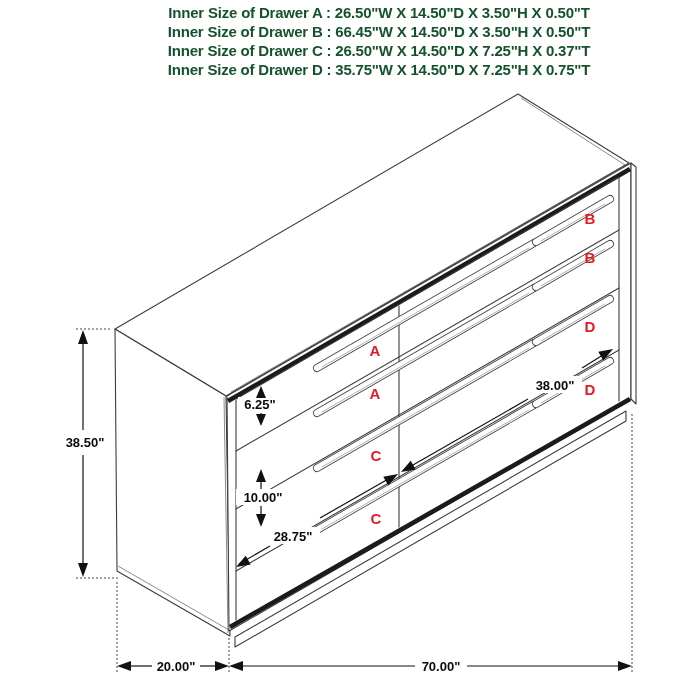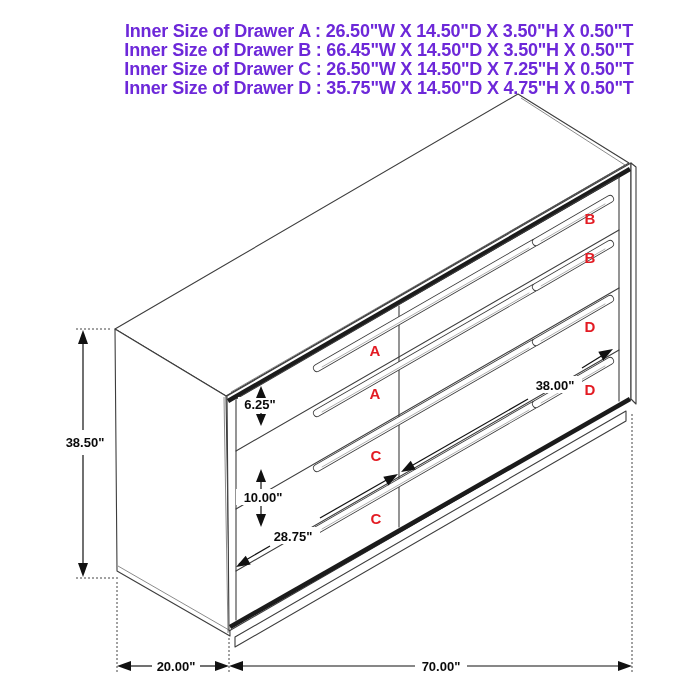--- a/index.html
+++ b/index.html
@@ -1,20 +1,20 @@
 <!DOCTYPE html>
 <html><head>
 <meta charset="utf-8">
 <style>
   html,body{margin:0;padding:0;background:#ffffff;}
   .page{position:relative;width:700px;height:700px;background:#fff;overflow:hidden;
         font-family:"Liberation Sans",sans-serif;}
-  .header{position:absolute;top:22px;left:0;width:100%;box-sizing:border-box;padding-left:58px;
-          text-align:center;font-weight:bold;color:#6d28d9;
-          font-size:18px;line-height:19px;letter-spacing:-0.2px;}
+  .header{position:absolute;top:3px;left:0;width:100%;box-sizing:border-box;padding-left:58px;
+          text-align:center;font-weight:bold;color:#14532d;
+          font-size:15px;line-height:19px;letter-spacing:-0.2px;}
   svg{position:absolute;left:0;top:0;}
   svg .struct{stroke:#3d3d3d;stroke-width:1.1;fill:none;stroke-linejoin:round;stroke-linecap:round;}
   svg .face{fill:#ffffff;stroke:#3d3d3d;stroke-width:1.1;stroke-linejoin:round;}
   svg .band{stroke:#1b1b1b;stroke-width:4.5;fill:none;}
   svg .thin{stroke:#5a5a5a;stroke-width:0.7;fill:none;}
   svg .dim{stroke:#111;stroke-width:1.2;fill:none;}
   svg .dot{stroke:#444;stroke-width:1;fill:none;stroke-dasharray:2 2;}
   svg .ah{fill:#111;stroke:none;}
   svg .trect{fill:#fff;stroke:none;}
   svg text{font-family:"Liberation Sans",sans-serif;font-weight:bold;}
@@ -25,22 +25,22 @@
   .cap-c{stroke:#9a9a9a;stroke-width:0.8;stroke-linecap:round;fill:none;}
 </style>
 </head>
 <body>
 
 <div class="page">
 
   <div class="header">
     <div>Inner Size of Drawer A : 26.50"W X 14.50"D X 3.50"H X 0.50"T</div>
     <div>Inner Size of Drawer B : 66.45"W X 14.50"D X 3.50"H X 0.50"T</div>
-    <div>Inner Size of Drawer C : 26.50"W X 14.50"D X 7.25"H X 0.50"T</div>
-    <div>Inner Size of Drawer D : 35.75"W X 14.50"D X 4.75"H X 0.50"T</div>
+    <div>Inner Size of Drawer C : 26.50"W X 14.50"D X 7.25"H X 0.37"T</div>
+    <div>Inner Size of Drawer D : 35.75"W X 14.50"D X 7.25"H X 0.75"T</div>
   </div>
 
   <svg width="700" height="700" viewBox="0 0 700 700">
 
     <g>
 
       <polygon class="face" points="115,329 518,94 629,163 226,396"></polygon>
       <polyline class="thin" points="231,392 625,165 521,98"></polyline>
 
       <polygon class="face" points="115,329 226,396 230,636 117,571"></polygon>

